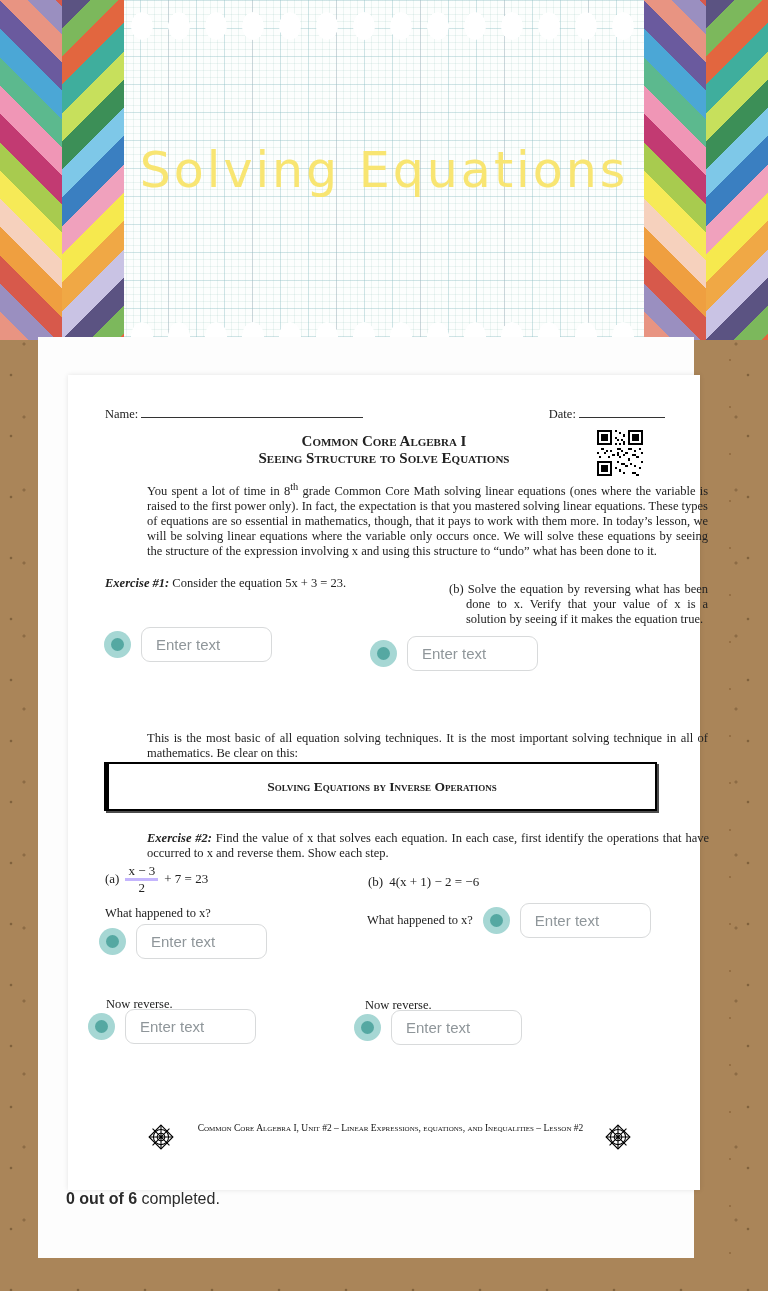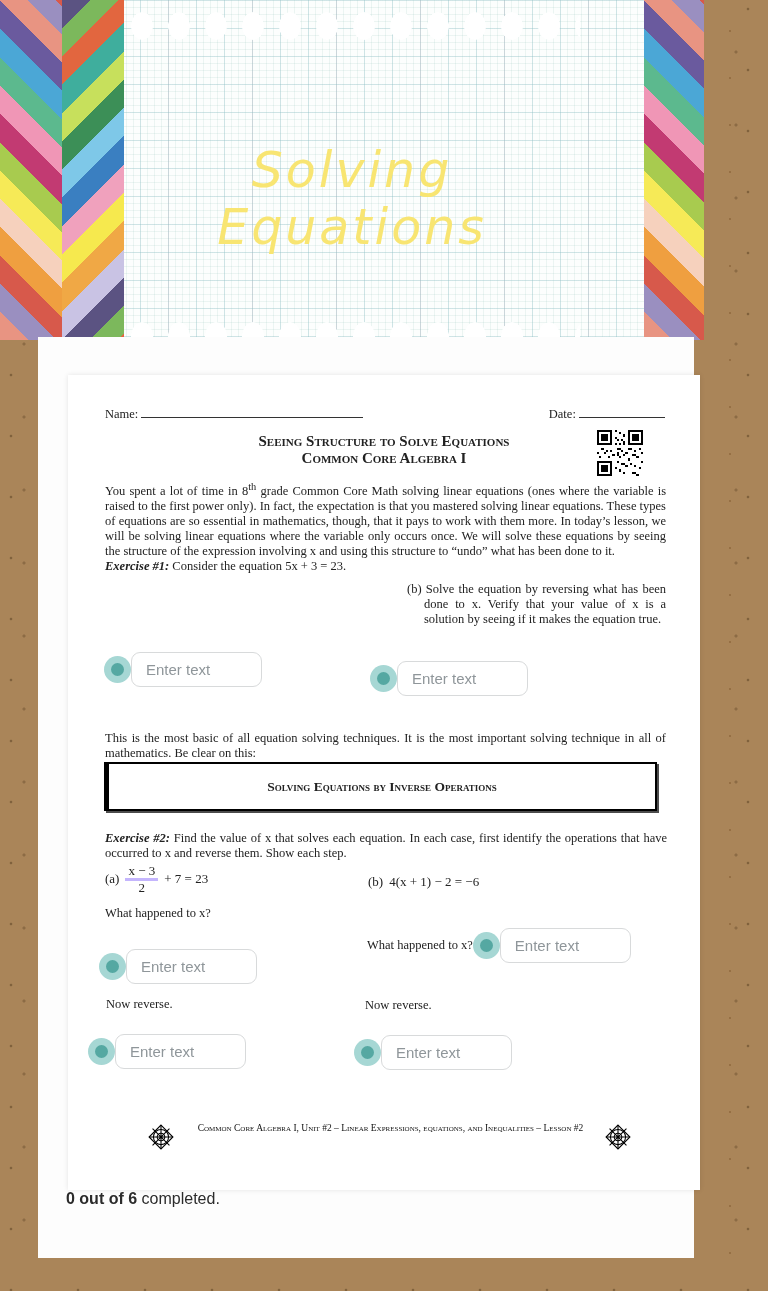--- a/index.html
+++ b/index.html
@@ -10,30 +10,29 @@
     background-color:#aa8559;
     background-image:
       radial-gradient(circle at 11px 9px, rgba(60,40,15,.38) 1px, transparent 1.7px),
       radial-gradient(circle at 41px 31px, rgba(125,85,42,.45) 1px, transparent 1.5px),
       radial-gradient(circle at 24px 52px, rgba(60,40,15,.28) 1.2px, transparent 1.9px);
     background-size:67px 61px, 53px 47px, 89px 73px;
   }
 
   
   .header{
-    position:absolute; left:0; top:0; width:704px; height:340px; overflow:hidden;
+    position:absolute; left:0; top:0; width:768px; height:340px; overflow:hidden;
     background-color:#fcfefd;
     background-image:
       linear-gradient(rgba(140,190,200,.30) 1px, transparent 1px),
       linear-gradient(90deg, rgba(140,190,200,.30) 1px, transparent 1px),
       linear-gradient(rgba(150,200,190,.17) 1px, transparent 1px),
       linear-gradient(90deg, rgba(150,200,190,.17) 1px, transparent 1px),
       linear-gradient(90deg, rgba(235,170,180,.28) 1px, transparent 1px);
     background-size:28px 28px, 28px 28px, 7px 7px, 7px 7px, 84px 100%;
-    font-style:italic;
   }
   .chev{ position:absolute; top:0; height:340px; width:62px; }
   .chev.a{ background:repeating-linear-gradient(45deg,
       #e89482 0 20px,#9a8fc0 20px 40px,#d7594b 40px 60px,#ef9f40 60px 80px,
       #f6d1bd 80px 100px,#f6ea57 100px 120px,#a8cb4f 120px 140px,#c23a72 140px 160px,
       #f096b6 160px 180px,#5cb98e 180px 200px,#4ba7d6 200px 220px,#6a5a9e 220px 240px); }
   .chev.b{ background:repeating-linear-gradient(135deg,
       #5b5382 0 20px,#7cb85c 20px 40px,#e2663f 40px 60px,#3fae9d 60px 80px,
       #c7e05c 80px 100px,#3c8f57 100px 120px,#7ec8e8 120px 140px,#3a7fc1 140px 160px,
       #f0a1bd 160px 180px,#f6e94e 180px 200px,#f0a845 200px 220px,#c9c3e4 220px 240px); }
@@ -54,28 +53,28 @@
   
   .card{ position:absolute; left:38px; top:337px; width:656px; height:921px; background:#fdfdfd; }
 
   
   .doc{
     position:absolute; left:30px; top:38px; width:632px; height:815px; background:#ffffff;
     box-shadow:0 0 5px rgba(0,0,0,.10);
     font-family:"Liberation Serif", serif; font-size:12.5px; color:#222; line-height:1.2;
   }
   .abs{ position:absolute; }
-  .jst{ text-align:justify; }
+  .jst{ text-align:justify;margin-left:42px; }
   .uline{ display:inline-block; border-bottom:1px solid #333; height:13px; vertical-align:baseline; }
   .name-row{ left:37px; top:30px; width:560px; display:flex; justify-content:space-between; }
   .heading{ left:0; right:0; top:58px; text-align:center; font-weight:bold;
             font-variant:small-caps; font-size:15px; line-height:1.15; }
   .qr{ left:529px; top:55px; width:46px; height:46px; }
   .intro{ left:37px; top:106px; width:561px; }
-  .exline{ left:37px; top:184px; width:561px; }
+  .exline{ left:37px; top:201px; width:561px; }
   .exlabel{ font-weight:bold; font-style:italic; }
   .hang{ padding-left:17px; text-indent:-17px; }
   .partA{ left:37px; top:207px; width:273px; }
   .partB{ left:339px; top:207px; width:259px; }
   .midp{ left:37px; top:356px; width:561px; }
   .ibox{
     left:36px; top:387px; width:553px;
     border:2px solid #000; border-left-width:5px;
     box-shadow:2px 2px 0 rgba(45,45,45,.85);
     padding:15px 10px 8px; background:#fff;
@@ -94,21 +93,21 @@
   .nowL-label{ left:38px; top:622px; }
   .nowL-row{ left:20px; top:634px; }
   .nowR-label{ left:297px; top:623px; }
   .nowR-row{ left:286px; top:635px; }
   .wfooter{ left:13px; right:0; top:747px; text-align:center; font-variant:small-caps;
             font-size:9.5px; line-height:1.45; color:#111; }
   .orn{ width:26px; height:26px; }
   .ornL{ left:80px; top:749px; } .ornR{ left:537px; top:749px; }
 
   
-  .inrow{ display:flex; align-items:center; gap:0;margin-top:25px; }
+  .inrow{ display:flex; align-items:center; gap:10px; }
   .dot{ width:27px; height:27px; border-radius:50%; background:#a6d7d4; position:relative; flex:0 0 auto; cursor:pointer; }
   .dot::after{ content:""; position:absolute; left:7px; top:7px; width:13px; height:13px; border-radius:50%; background:#55a8a2; }
   .wz-input{
     width:131px; height:35px; border:1px solid #d8dadb; border-radius:9px; background:#fff;
     font-family:"Liberation Sans", sans-serif; font-size:15px; color:#555; padding:0 14px; outline:none;
   }
   .wz-input::placeholder{ color:#8f969a; }
 
   
   .progress{ position:absolute; left:28px; top:853px; font-size:16px; color:#2b2b2b; }
@@ -135,22 +134,22 @@
         <span>Name:</span>
         <span class="uline" style="width:222px"></span>
       </span>
       <span>
         <span>Date:</span>
         <span class="uline" style="width:86px"></span>
       </span>
     </div>
 
     <div class="abs heading">
+      <div>Common Core Algebra I</div>
       <div>Seeing Structure to Solve Equations</div>
-      <div>Common Core Algebra I</div>
     </div>
 
     <svg class="abs qr" viewBox="0 0 21 21" shape-rendering="crispEdges">
       <rect x="0" y="0" width="21" height="21" fill="#fff"></rect>
       <g fill="#000">
         <rect x="0" y="0" width="7" height="7"></rect>
           <rect x="14" y="0" width="7" height="7"></rect>
           <rect x="0" y="14" width="7" height="7"></rect>
       </g>
       <g fill="#fff">

